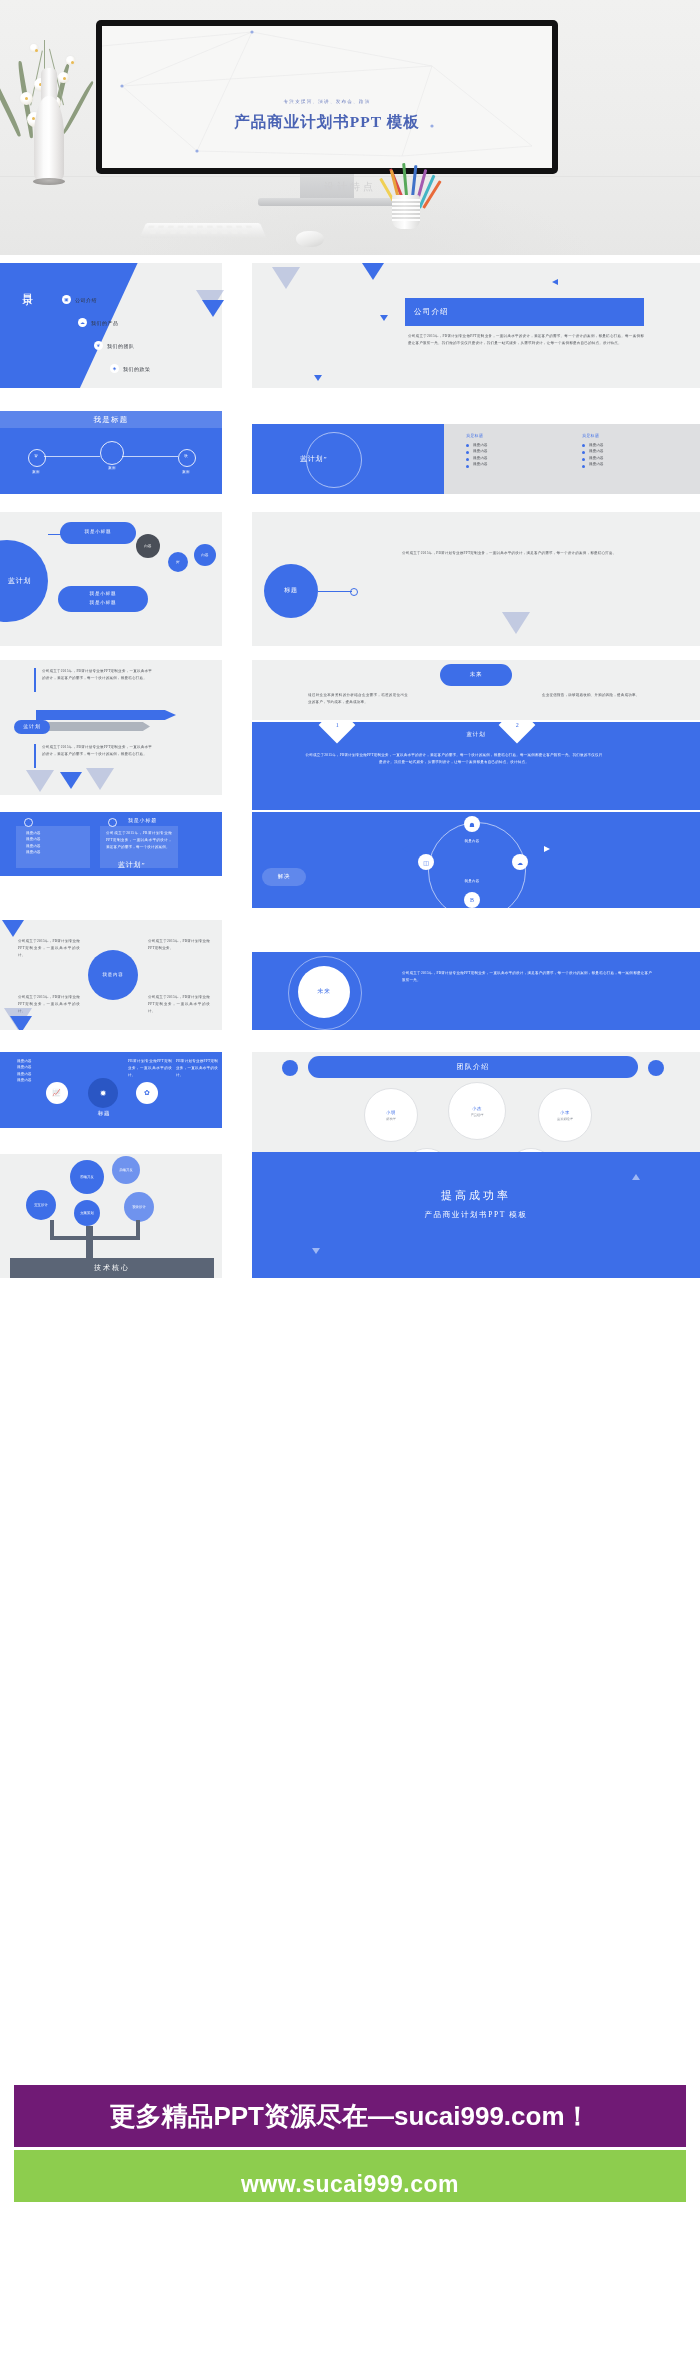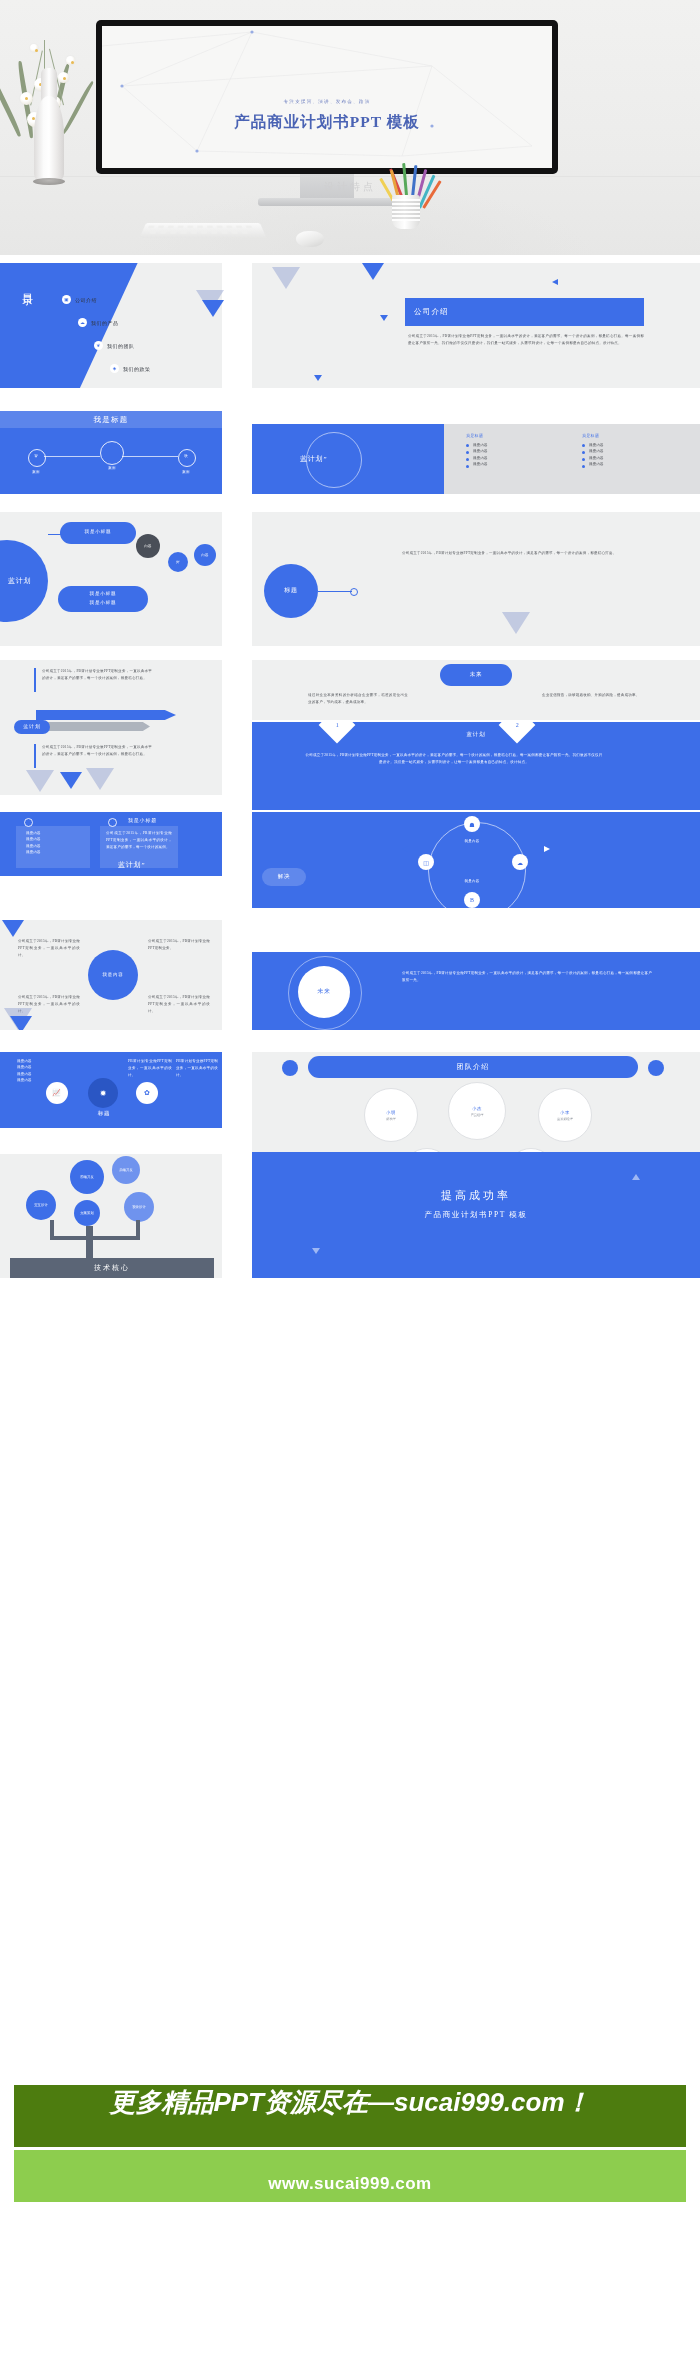--- a/index.html
+++ b/index.html
@@ -119,27 +119,27 @@
   .node.lt{background:#6f93ee;}
 
   
   .tm{position:absolute;border-radius:50%;background:#fff;border:1px solid #dfe1e4;
     display:flex;flex-direction:column;align-items:center;justify-content:center;}
   .tm .n{font-size:4.4px;color:#3d6ee8;letter-spacing:.6px;}
   .tm .r{font-size:3.2px;color:#8a8f98;margin-top:2px;}
 
   
   .gap{position:absolute;left:0;width:700px;background:#ffffff;}
-  .banner1{position:absolute;left:14px;top:2085px;width:672px;height:62px;background:#4d7c0f;
-    display:flex;align-items:flex-start;justify-content:center;font-style:italic;}
+  .banner1{position:absolute;left:14px;top:2085px;width:672px;height:62px;background:#701a75;
+    display:flex;align-items:center;justify-content:center;}
   .banner1 span{color:#fff;font-size:26px;font-weight:700;letter-spacing:0px;
     font-family:"Liberation Sans","DejaVu Sans",sans-serif;}
   .banner2{position:absolute;left:14px;top:2150px;width:672px;height:52px;background:#8dcd4e;
     display:flex;align-items:center;justify-content:center;}
-  .banner2 span{color:#fff;font-size:17px;font-weight:700;letter-spacing:.5px;
+  .banner2 span{color:#fff;font-size:23px;font-weight:700;letter-spacing:.5px;
     font-family:"Liberation Sans","DejaVu Sans",sans-serif;margin-top:16px;}
 </style>
 </head>
 <body>
 
 <div id="page">
 
   <section class="hero">
     <div class="hero-bg"></div>
     <div class="desk-line"></div>

